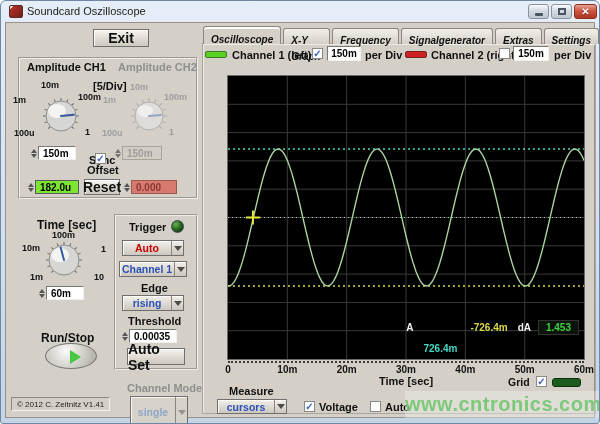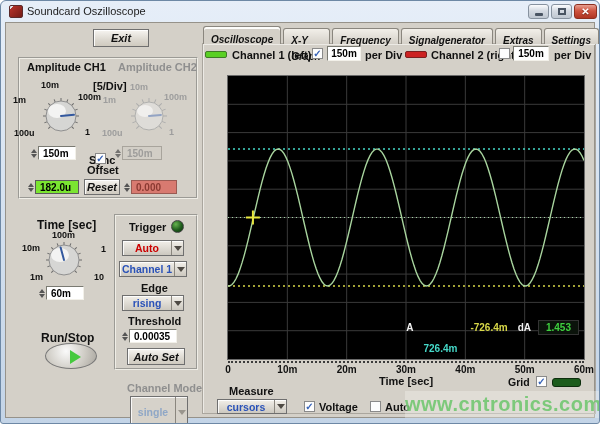--- a/index.html
+++ b/index.html
@@ -19,22 +19,22 @@
     background:linear-gradient(135deg,#e0e4ea 15%,#b03028 15%, #7a1e18 90%); border:1px solid #5a2a2a; }
   .capbtn { position:absolute; top:3px; height:15px; border:1px solid #87929f; border-radius:3px;
     background:linear-gradient(#fbfcfd,#d4dae2 45%,#bfc7d1); display:flex; align-items:center; justify-content:center; }
   .capbtn.close { background:linear-gradient(#e8a091,#cf5440 45%,#b03523); border-color:#8e3020; }
   .glyph-min { width:8px; height:3px; background:#4a5563; border-radius:1px; margin-top:5px; }
   .glyph-max { width:8px; height:7px; border:2px solid #4a5563; }
   .glyph-x { color:#fff; font-size:10px; font-weight:bold; line-height:1; text-shadow:0 1px 1px #702015; }
 
   
   .btn { position:absolute; background:linear-gradient(#f7f5f1,#dcd8d0 60%,#cfcabf); border:1px solid #6f6f6f;
-    box-shadow:inset 1px 1px 0 rgba(255,255,255,.9); font-size:11px; font-weight:bold; color:#111;
-    display:flex; align-items:center; justify-content:center;font-style:italic; }
+    box-shadow:inset 1px 1px 0 rgba(255,255,255,.9); font-size:14px; font-weight:bold; color:#111;
+    display:flex; align-items:center; justify-content:center; }
   .groupbox { position:absolute; border:2px groove #efede6; }
   .sunken { background:#fff; border:1px solid; border-color:#7a7a72 #f2f0e9 #f2f0e9 #7a7a72; }
   .spin { position:absolute; display:flex; height:14px; }
   .spin-arr { width:8px; height:100%; display:flex; flex-direction:column; justify-content:center; align-items:center; gap:1px; }
   .spin-arr i { display:block; width:0; height:0; border-left:3px solid transparent; border-right:3px solid transparent; }
   .spin-arr .up { border-bottom:4px solid #555; }
   .spin-arr .dn { border-top:4px solid #555; }
   .spin-field { flex:1; font-size:10px; font-weight:bold; display:flex; align-items:center; padding-left:4px; color:#000; }
   .cb { position:absolute; width:11px; height:11px; background:#fdfdfd; border:1px solid #8a8a8a; font-size:10px;
     line-height:10px; text-align:center; color:#3763b8; font-weight:bold; }
@@ -258,20 +258,21 @@
   </div>
   <div class="btn" style="left:126px;top:347px;width:58px;height:17px;">Auto Set</div>
 
   <div class="lbl" style="left:40px;top:330px;font-size:12px;">Run/Stop</div>
   <div class="runbtn"><span></span></div>
   <div class="lbl lbl-dis" style="left:126px;top:381px;">Channel Mode</div>
   <div class="dd disabled" style="left:129px;top:395px;width:58px;height:32px;">
     <span class="dd-text">single</span>
     <span class="dd-arrow"></span>
   </div>
+  <div class="copyright">© 2012  C. Zeitnitz V1.41</div>
 
   <div class="tabpage"></div>
   <div class="tabs">
     <div class="tab active">Oscilloscope</div>
     <div class="tab">X-Y Graph</div>
     <div class="tab">Frequency</div>
     <div class="tab">Signalgenerator</div>
     <div class="tab">Extras</div>
     <div class="tab">Settings</div>
   </div>

